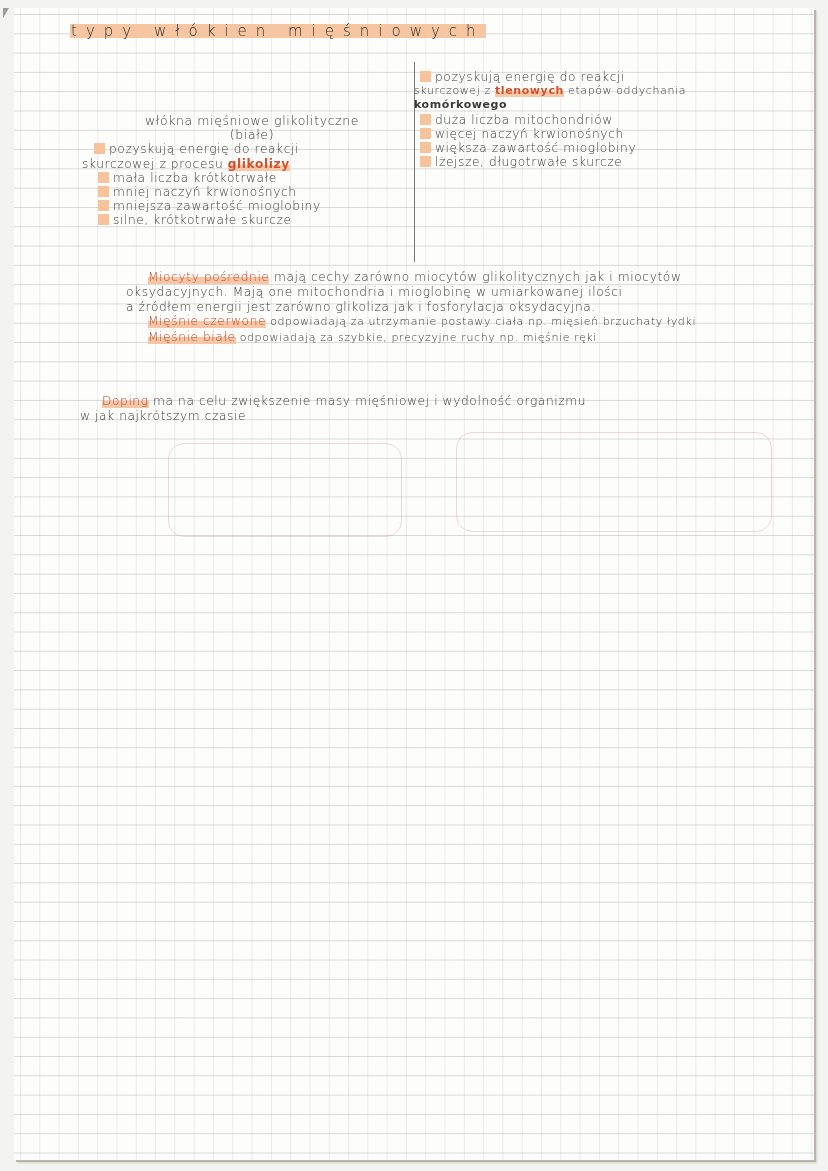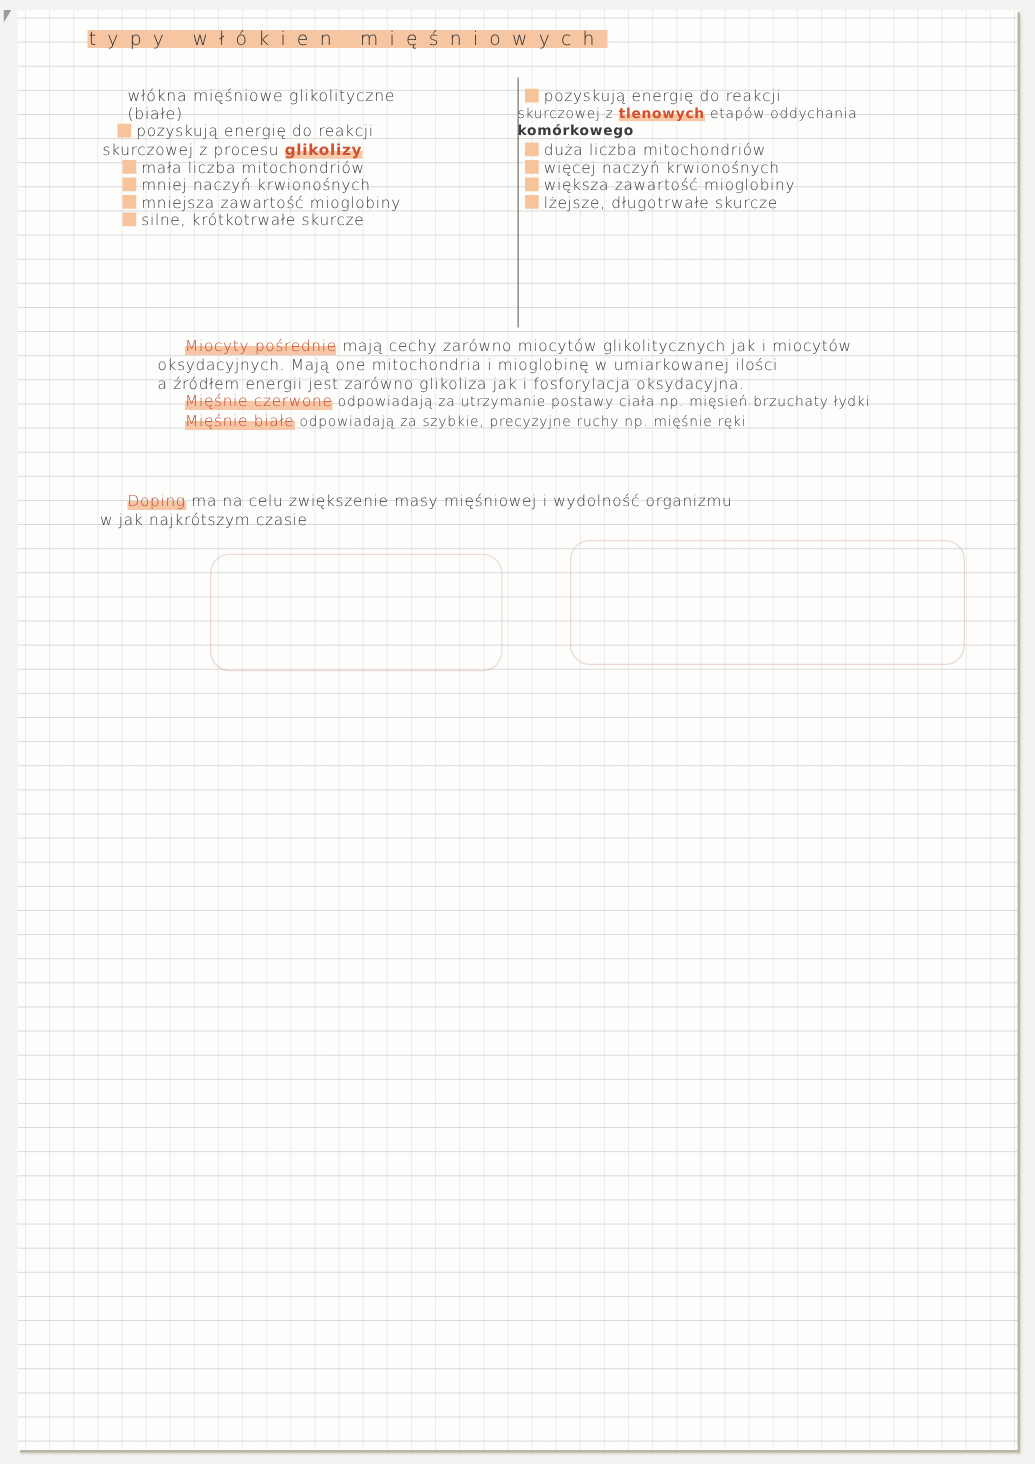--- a/index.html
+++ b/index.html
@@ -15,21 +15,21 @@
     background-position: 0 6px, 6px 0;
     box-shadow: 2px 2px 0 #b9b5a8, 3px 3px 2px #d4d0c4;
   }
   .ink { color:#3a3a3a; font-family:"DejaVu Sans", sans-serif; font-weight:300; letter-spacing:0.6px; }
   .title { position:absolute; left:56px; top:14px; font-size:15px; letter-spacing:9px; color:#2e2e2e;text-align:right; }
   .title span { background:linear-gradient(transparent 10%, #f6c6a2 10%, #f6c6a2 90%, transparent 90%); padding:0 1px; }
   .col { position:absolute; font-size:12.2px; line-height:14.2px; }
   .col-left { left:88px; top:62px; width:300px; }
   .col-right { left:400px; top:62px; width:330px; }
   .divider { position:absolute; left:400px; top:54px; width:1px; height:200px; background:#777; }
-  .col-head { text-align:left; font-size:12.5px; }
+  .col-head { text-align:center; font-size:12.5px;margin-top:44px; }
   .bullet-row { position:relative; white-space:nowrap; }
   .sq { display:inline-block; width:11px; height:11px; background:#f7c39a; margin-right:4px; vertical-align:-1px; }
   .hl { color:#d2512d; font-weight:bold; background:linear-gradient(transparent 55%, #f8c8a8 55%); }
   .hl2 { color:#c44a2a; background:linear-gradient(transparent 50%, #f7c6a6 50%); }
   .para { position:absolute; left:66px; top:262px; width:740px; font-size:12.2px; line-height:14.8px;padding-left:46px; }
   .para .ind { padding-left:22px; }
   .doping { position:absolute; left:66px; top:386px; width:740px; font-size:12.2px; line-height:14.8px; }
   .ghost-box { position:absolute; border:1px solid rgba(210,150,150,0.35); border-radius:16px; }
   .corner { position:absolute; top:8px; left:3px; width:0; height:0;
             border-top:10px solid #9b9b9b; border-right:6px solid transparent; }
@@ -52,21 +52,21 @@
       <div>włókna mięśniowe glikolityczne</div>
       <div>(białe)</div>
     </div>
     <div class="bullet-row" style="margin-left:-8px;">
       <span class="sq"></span><span>pozyskują energię do reakcji</span>
     </div>
     <div class="bullet-row" style="margin-left:-20px;">
       <span>skurczowej z procesu </span><span class="hl">glikolizy</span>
     </div>
     <div class="bullet-row" style="margin-left:-4px;">
-      <span class="sq"></span><span>mała liczba mitochondriów</span>
+      <span class="sq"></span><span>mała liczba krótkotrwałe</span>
     </div>
     <div class="bullet-row" style="margin-left:-4px;">
       <span class="sq"></span><span>mniej naczyń krwionośnych</span>
     </div>
     <div class="bullet-row" style="margin-left:-4px;">
       <span class="sq"></span><span>mniejsza zawartość mioglobiny</span>
     </div>
     <div class="bullet-row" style="margin-left:-4px;">
       <span class="sq"></span><span>silne, krótkotrwałe skurcze</span>
     </div>

